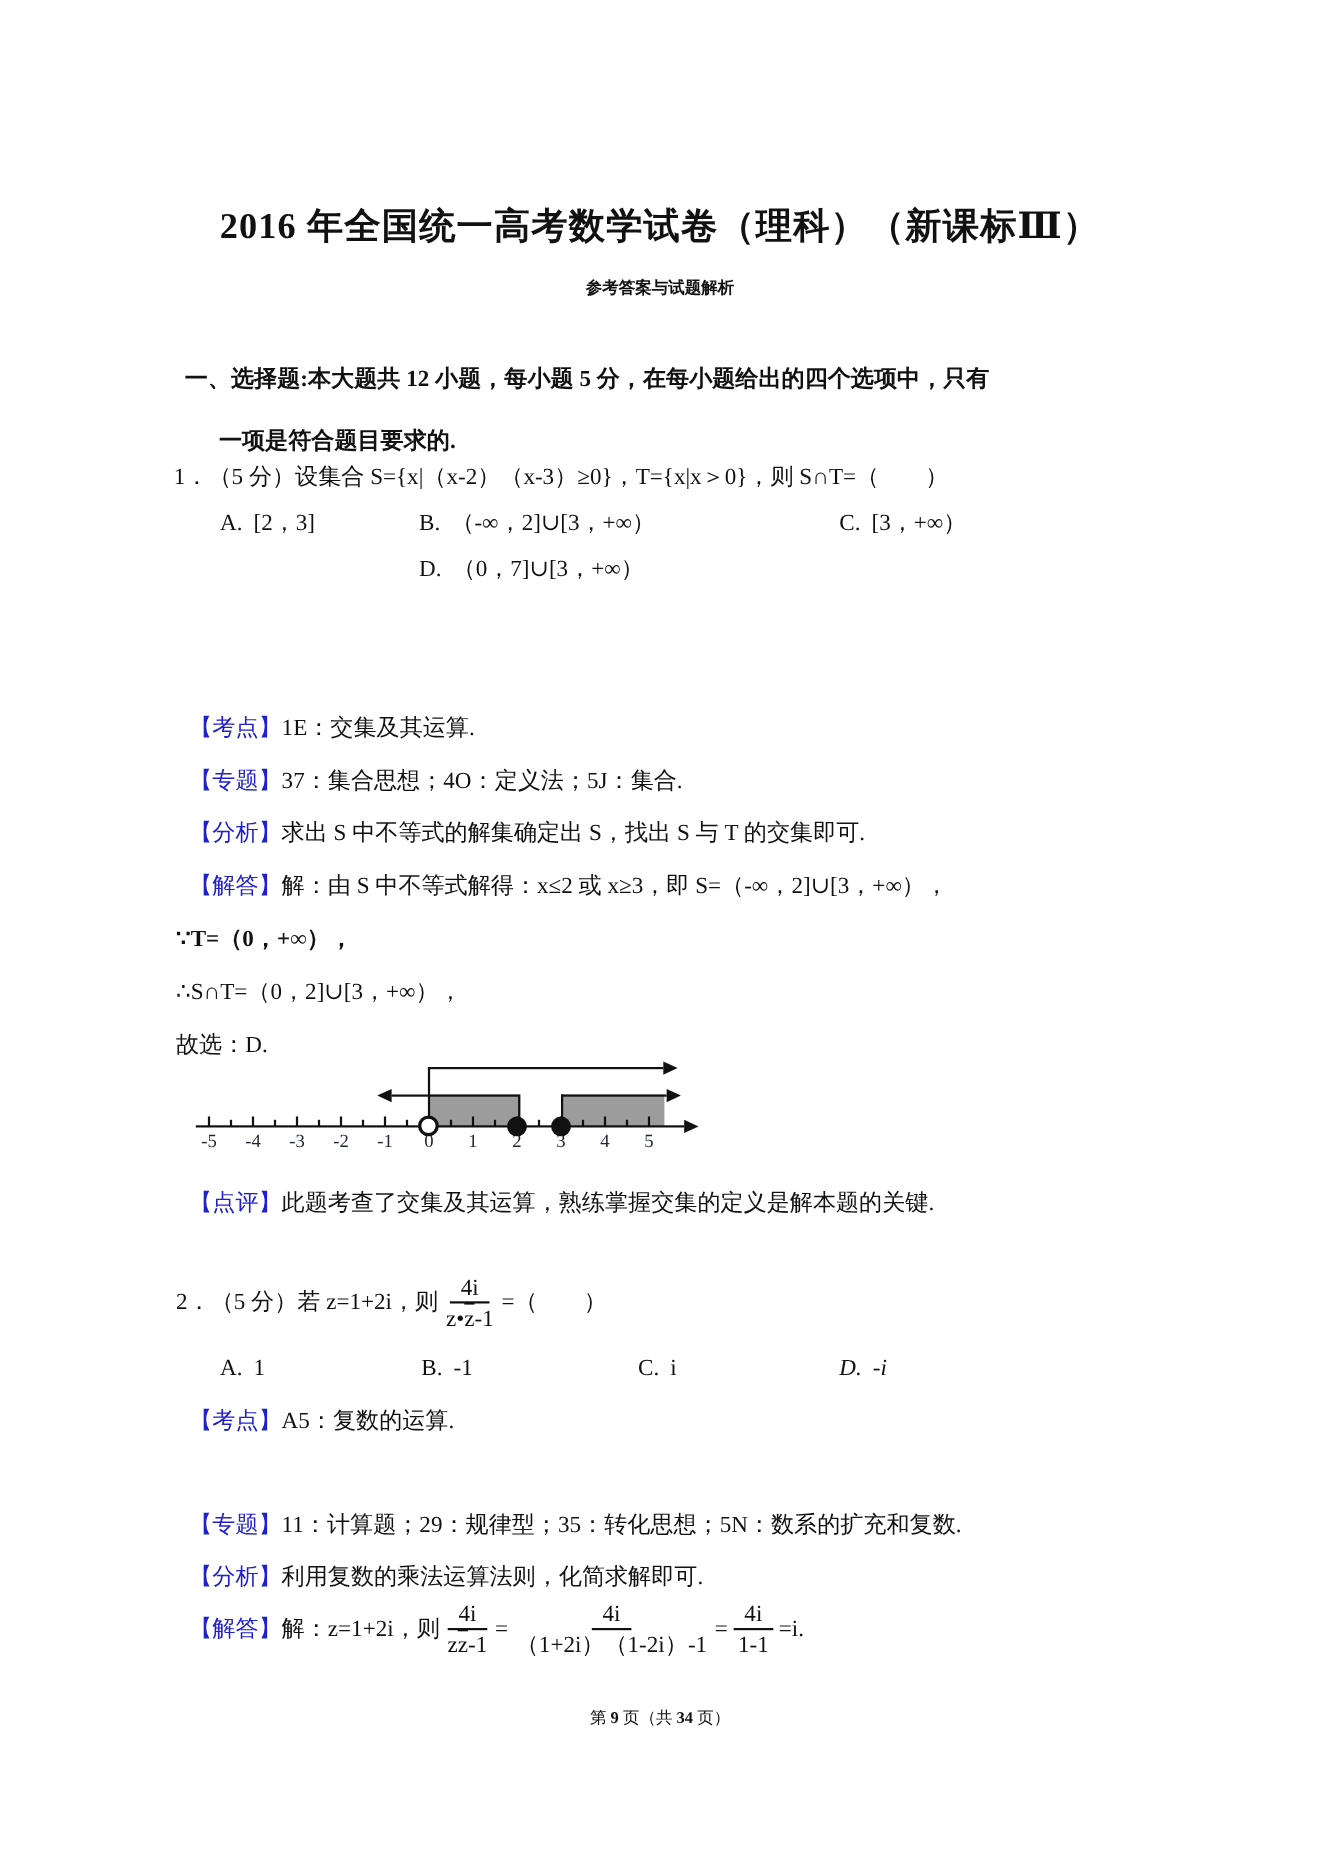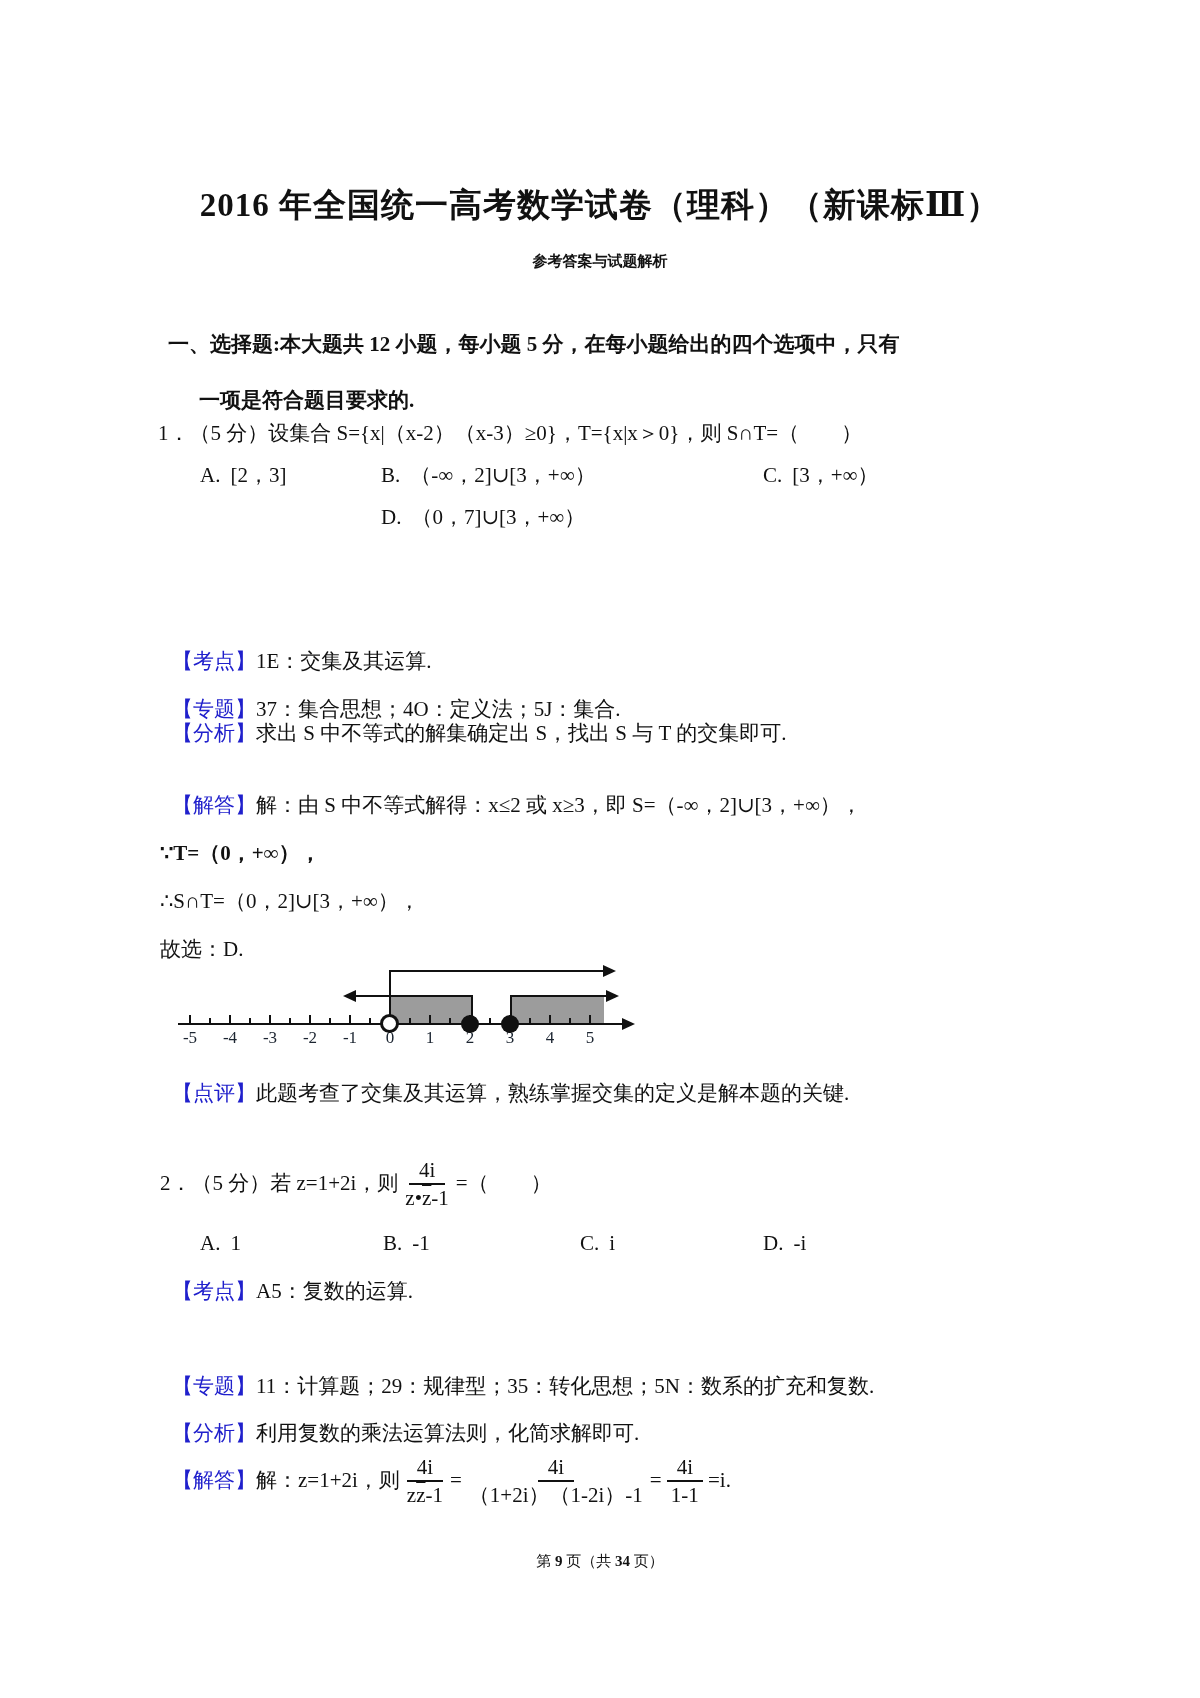--- a/index.html
+++ b/index.html
@@ -49,21 +49,21 @@
 
 <div class="abs t" style="top:420px;left:158px;">1．（5 分）设集合 S={x|（x-2）（x-3）≥0}，T={x|x＞0}，则 S∩T=（　　）</div>
 
 <div class="abs t" style="top:462px;left:200px;"><span class="okey">A.</span><span>[2，3]</span></div>
 <div class="abs t" style="top:462px;left:381px;text-align:right;"><span class="okey">B.</span><span>（-∞，2]∪[3，+∞）</span></div>
 <div class="abs t" style="top:462px;left:763px;"><span class="okey">C.</span><span>[3，+∞）</span></div>
 <div class="abs t" style="top:504px;left:381px;"><span class="okey">D.</span><span>（0，7]∪[3，+∞）</span></div>
 
 <div class="abs t" style="top:648px;left:172px;"><span class="blabel">【考点】</span><span>1E：交集及其运算.</span></div>
 <div class="abs t" style="top:696px;left:172px;"><span class="blabel">【专题】</span><span>37：集合思想；4O：定义法；5J：集合.</span></div>
-<div class="abs t" style="top:720px;left:172px;"><span class="blabel">【分析】</span><span>求出 S 中不等式的解集确定出 S，找出 S 与 T 的交集即可.</span></div>
+<div class="abs t" style="top:744px;left:172px;"><span class="blabel">【分析】</span><span>求出 S 中不等式的解集确定出 S，找出 S 与 T 的交集即可.</span></div>
 <div class="abs t" style="top:792px;left:172px;"><span class="blabel">【解答】</span><span>解：由 S 中不等式解得：x≤2 或 x≥3，即 S=（-∞，2]∪[3，+∞），</span></div>
 <div class="abs t" style="top:840px;left:160px;font-weight:bold;">∵T=（0，+∞），</div>
 <div class="abs t" style="top:888px;left:160px;">∴S∩T=（0，2]∪[3，+∞），</div>
 <div class="abs t" style="top:936px;left:160px;">故选：D.</div>
 
 <div class="fig" style="left:170px;top:958px;width:490px;height:105px;">
 
   <div class="shade" style="left:220px;top:37px;width:81px;height:29px;border-right:2px solid #111;"></div>
   <div class="shade" style="left:340px;top:37px;width:92px;height:29px;border-left:2px solid #111;"></div>
 
@@ -126,21 +126,21 @@
   <span class="frac">
     <span class="num">4i</span>
     <span class="den"><span>z•</span><span class="olz">z</span><span>-1</span></span>
   </span>
   <span>=（　　）</span>
 </div>
 
 <div class="abs t" style="top:1230px;left:200px;"><span class="okey">A.</span><span>1</span></div>
 <div class="abs t" style="top:1230px;left:383px;"><span class="okey">B.</span><span>-1</span></div>
 <div class="abs t" style="top:1230px;left:580px;text-align:center;"><span class="okey">C.</span><span>i</span></div>
-<div class="abs t" style="top:1230px;left:763px;"><span class="okey">D.</span><span>-i</span></div>
+<div class="abs t" style="top:1230px;left:763px;font-style:italic;"><span class="okey">D.</span><span>-i</span></div>
 
 <div class="abs t" style="top:1278px;left:172px;"><span class="blabel">【考点】</span><span>A5：复数的运算.</span></div>
 <div class="abs t" style="top:1373px;left:172px;"><span class="blabel">【专题】</span><span>11：计算题；29：规律型；35：转化思想；5N：数系的扩充和复数.</span></div>
 <div class="abs t" style="top:1420px;left:172px;"><span class="blabel">【分析】</span><span>利用复数的乘法运算法则，化简求解即可.</span></div>
 
 <div class="abs t row" style="top:1448px;left:172px;height:66px;">
   <span class="blabel">【解答】</span>
   <span>解：z=1+2i，则</span>
   <span class="frac">
     <span class="num">4i</span>

